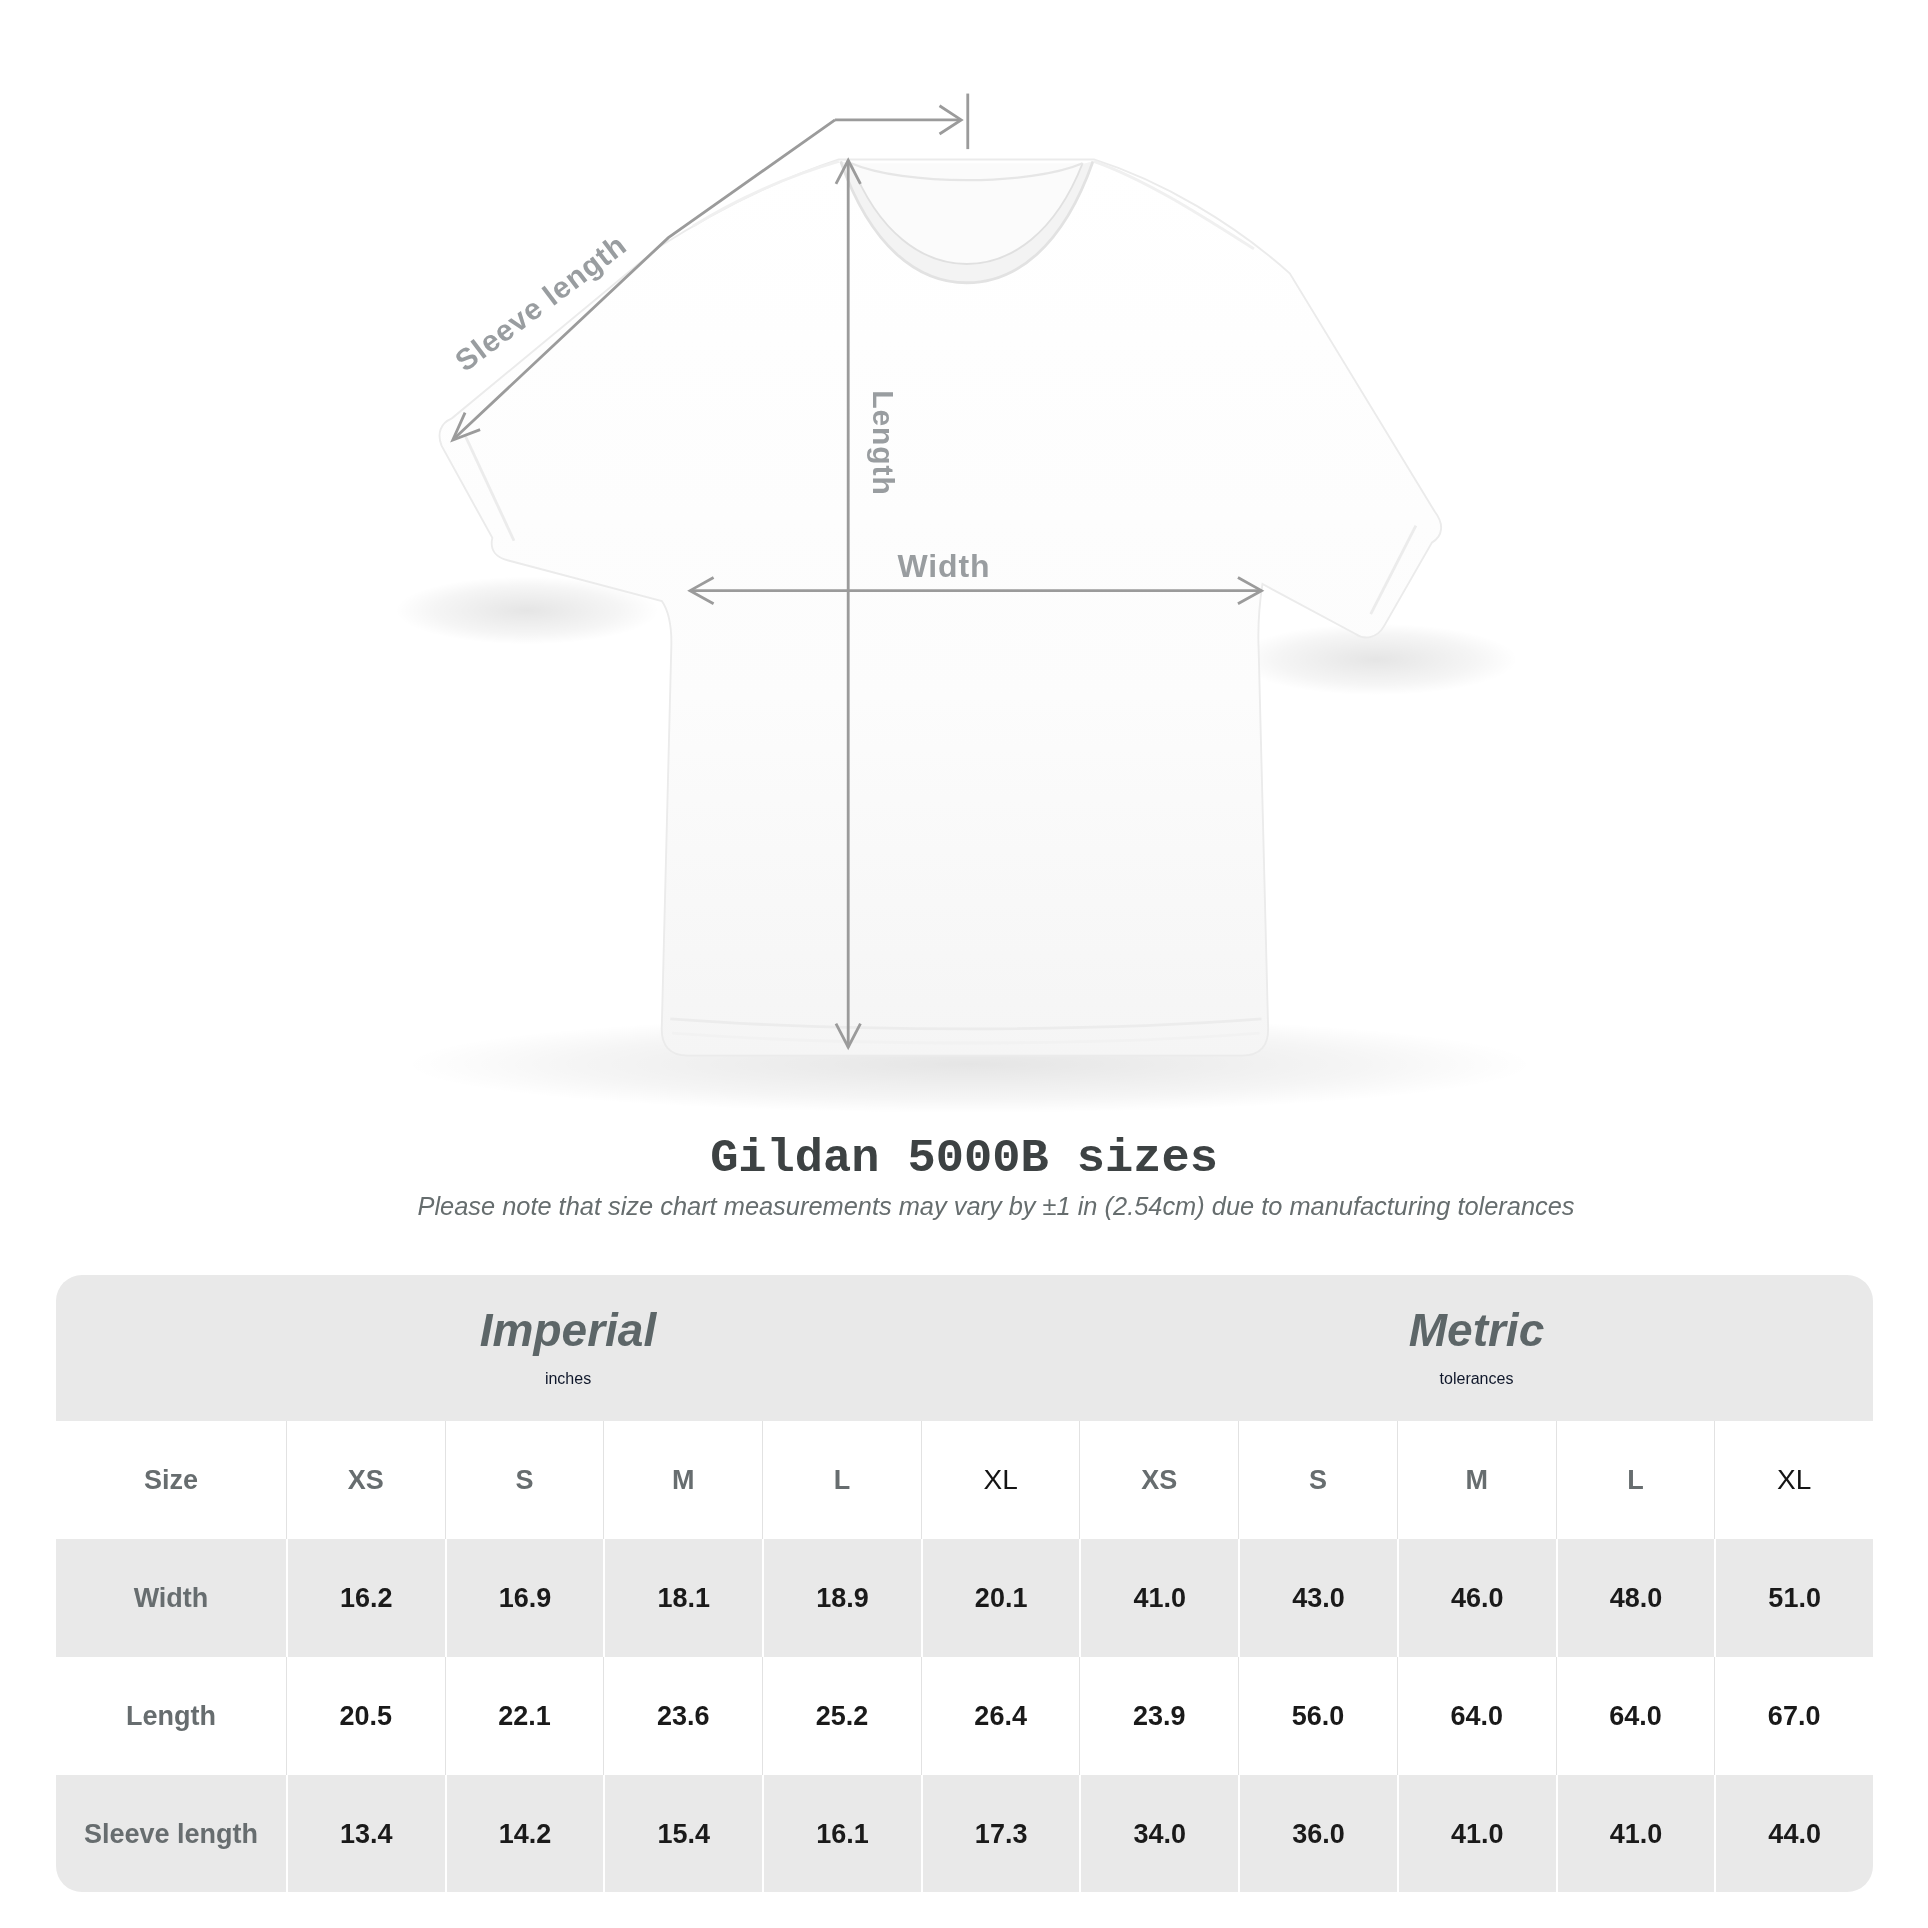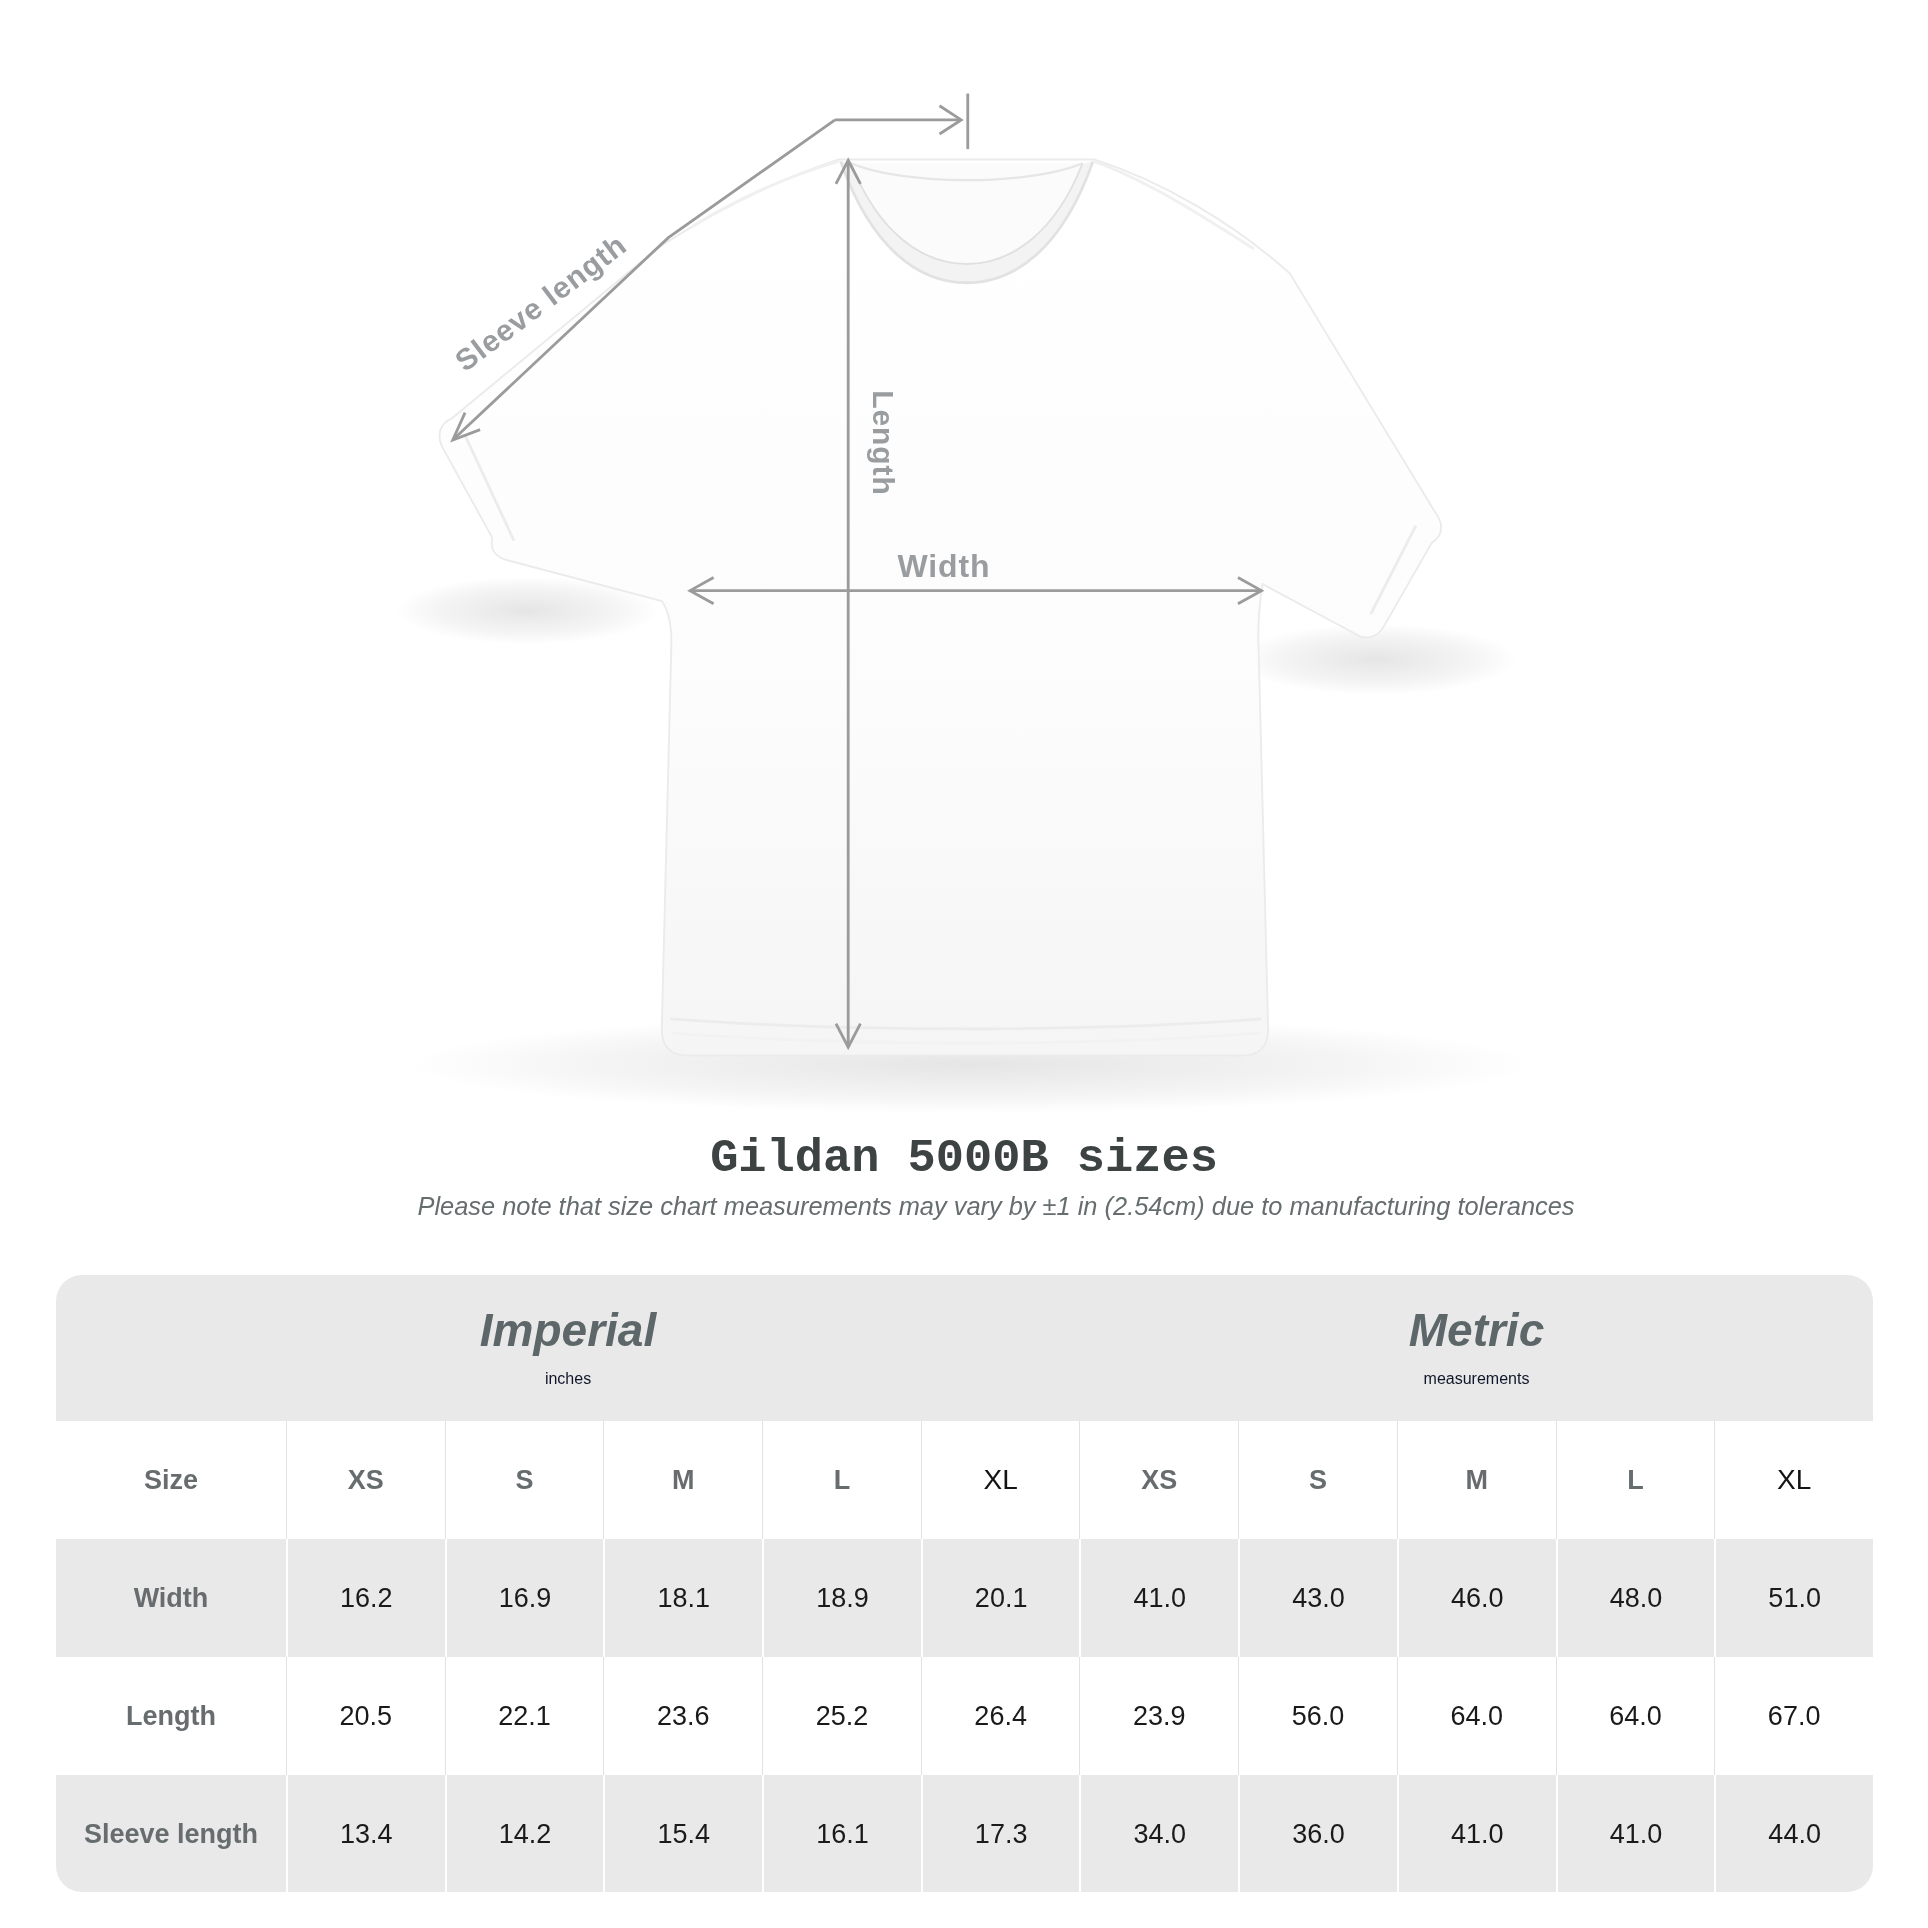--- a/index.html
+++ b/index.html
@@ -33,21 +33,21 @@
   }
   .thead{display:flex;height:146px;background:#e9e9e9;}
   .ug{display:flex;flex-direction:column;align-items:center;padding-top:28px;}
   .ug-imperial{width:1024px;}
   .ug-metric{flex:1;}
   .ug-name{font-size:46px;font-weight:bold;font-style:italic;color:#5d6668;}
   .ug-unit{font-size:16px;color:#0f172a;margin-top:13px;}
   .trow{display:grid;grid-template-columns:230px repeat(10,1fr);height:118px;}
   .trow.gray{background:#e9e9e9;}
   .c{display:flex;align-items:center;justify-content:center;
-     font-size:27px;color:#1a1a1a;}
+     font-size:27px;color:#1a1a1a;font-weight:bold;}
   .c.lbl{font-weight:bold;color:#676d6f;}
   .c.sz{font-weight:bold;color:#676d6f;}
   .c.sz.xl{font-weight:400;color:#141414;font-size:28px;}
   .trow.white .c + .c{border-left:1.9px solid #e2e2e2;}
   .trow.gray  .c + .c{border-left:2.8px solid #ffffff;}
 </style>
 </head>
 <body>
 
 <div class="diagram">
@@ -137,21 +137,21 @@
 
 <div class="size-table">
 
   <div class="thead">
     <div class="ug ug-imperial">
       <div class="ug-name">Imperial</div>
       <div class="ug-unit">inches</div>
     </div>
     <div class="ug ug-metric">
       <div class="ug-name">Metric</div>
-      <div class="ug-unit">measurements</div>
+      <div class="ug-unit">tolerances</div>
     </div>
   </div>
 
   <div class="trow white">
     <div class="c lbl">Size</div>
     <div class="c sz">XS</div>
     <div class="c sz">S</div>
     <div class="c sz">M</div>
     <div class="c sz">L</div>
     <div class="c sz xl">XL</div>

